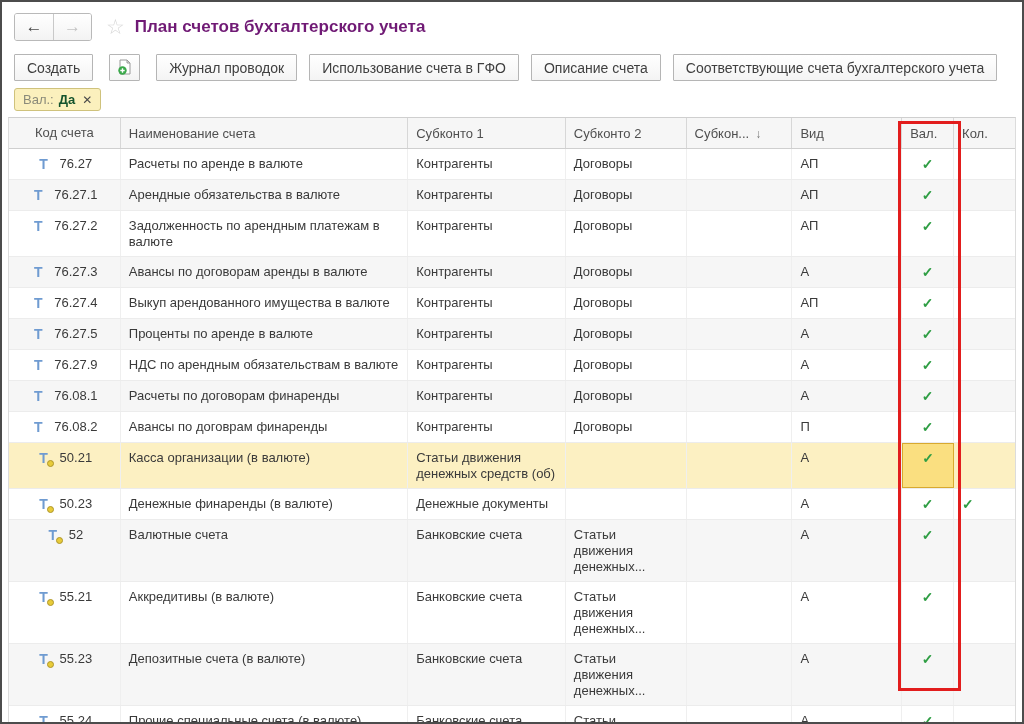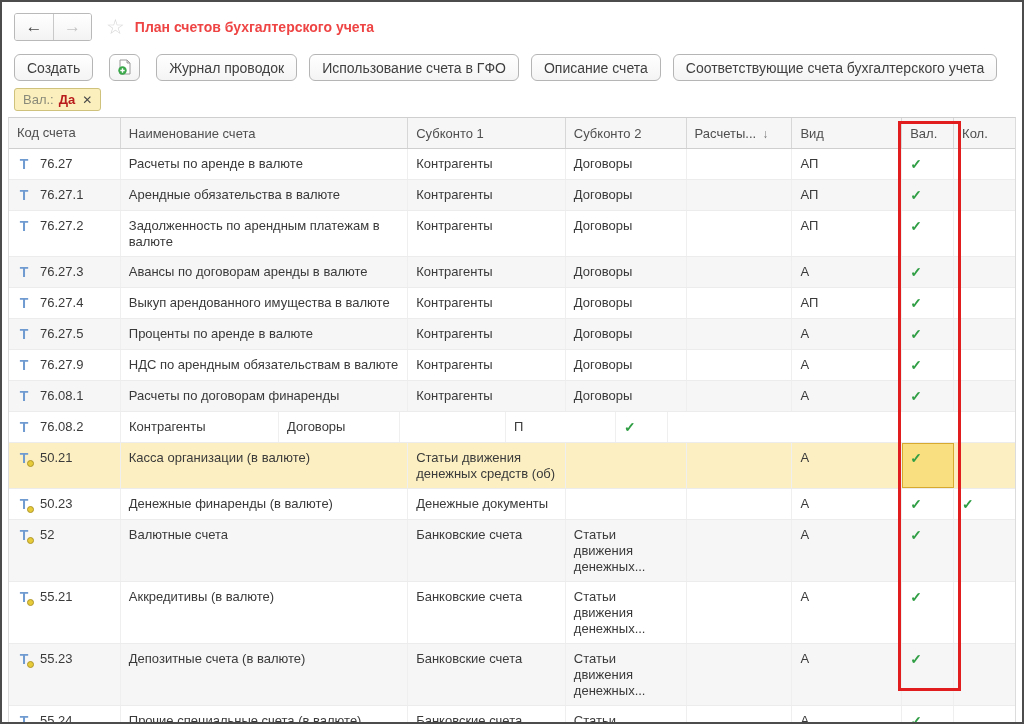--- a/index.html
+++ b/index.html
@@ -9,55 +9,55 @@
     border:2px solid #4c4c4c; background:#fff; overflow:hidden;
   }
   
   .titlebar { display:flex; align-items:center; padding:9px 12px 6px 12px; height:46px; }
   .nav-group { display:flex; border:1px solid #b9b9b9; border-radius:3px; overflow:hidden; background:#fdfdfd; }
   .nav-btn { width:38px; height:26px; display:flex; align-items:center; justify-content:center;
              font-size:17px; color:#4a4a4a; background:linear-gradient(#fff,#f3f3f3); cursor:pointer; }
   .nav-btn + .nav-btn { border-left:1px solid #c9c9c9; }
   .nav-btn.disabled { color:#c3c3c3; }
   .star { margin-left:14px; font-size:21px; color:#d8d8d8; line-height:1; }
-  .page-title { margin-left:10px; font-size:14px; font-weight:600; color:#ef4444; }
+  .page-title { margin-left:10px; font-size:17px; font-weight:600; color:#701a75; }
   
   .toolbar { display:flex; align-items:center; gap:8px; padding:6px 12px 4px 12px; }
-  .btn { height:27px; padding:0 12px; border:1px solid #b5b5b5; border-radius:6px;
+  .btn { height:27px; padding:0 12px; border:1px solid #b5b5b5; border-radius:1px;
          background:linear-gradient(#ffffff,#f4f4f4); font-size:14px; color:#3f3f3f;
          font-family:"Liberation Sans", sans-serif; cursor:pointer; white-space:nowrap; }
   .icon-btn { width:31px; display:flex; align-items:center; justify-content:center; padding:0; }
   .gap-after { margin-right:8px; }
   
   .filter-row { padding:3px 12px 6px 12px; }
   .chip { display:inline-flex; align-items:center; gap:5px; height:23px; padding:0 8px;
           background:#fbf0bd; border:1px solid #cfc27c; border-radius:3px; font-size:13px; }
   .chip .chip-label { color:#8a8a7a; }
-  .chip .chip-value { color:#b91c1c; font-weight:bold; }
+  .chip .chip-value { color:#14532d; font-weight:bold; }
   .chip .chip-close { color:#4a4a4a; font-size:12px; cursor:pointer; margin-left:2px; }
   
   .grid { margin-left:6px; width:1008px; border-top:1px solid #cfcfcf; border-left:1px solid #dcdcdc;
           border-right:1px solid #dcdcdc; font-size:13px; color:#3a3a3a; }
   .thead { display:flex; background:#f6f6f6; border-bottom:1px solid #cfcfcf; color:#4f4f4f; }
   .th { padding:7px 8px 6px 8px; min-height:30px; border-right:1px solid #d7d7d7;
         display:flex; align-items:center; gap:6px; cursor:pointer; }
   .th:last-child { border-right:none; }
   .sort-arrow { color:#7a7a7a; font-size:12px; }
   .tr { display:flex; border-bottom:1px solid #ececec; background:#fff; cursor:pointer; }
   .tr.alt { background:#f6f6f6; }
   .tr.hl { background:#fcf0c2; }
   .td { padding:7px 8px 6px 8px; min-height:29px; line-height:16px; border-right:1px solid #efefef; }
   .td:last-child { border-right:none; }
-  .c0 { width:112px; display:flex; gap:9px; align-items:flex-start; }
+  .c0 { width:112px; display:flex; gap:9px; align-items:flex-start;justify-content:center; }
   .c1 { width:288px; }
   .c2 { width:158px; }
   .c3 { width:121px; }
   .c4 { width:106px; }
   .c5 { width:110px; }
-  .c6 { width:52px; text-align:left; }
+  .c6 { width:52px; text-align:center; }
   .c7 { width:61px; }
   
   .t-icon { position:relative; width:14px; height:16px; flex:0 0 14px;
             color:#6f9bd1; font-weight:bold; font-size:14px; line-height:16px; text-align:center; }
   .t-icon .dot { display:none; position:absolute; right:-3px; bottom:-1px; width:7px; height:7px;
                  border-radius:50%; background:#e8cb39; border:1px solid #ae962a; }
   .t-icon.has-dot .dot { display:block; }
   .check { color:#2f9e44; font-weight:bold; font-size:14px; line-height:16px; }
   .td.focus-cell { background:#fadf80; border:1px solid #d8a92f; padding:6px 7px 5px 7px; }
   
@@ -120,21 +120,21 @@
         <div class="th c1">
           <span>Наименование счета</span>
         </div>
         <div class="th c2">
           <span>Субконто 1</span>
         </div>
         <div class="th c3">
           <span>Субконто 2</span>
         </div>
         <div class="th c4">
-          <span>Расчеты...</span>
+          <span>Субкон...</span>
           <span class="sort-arrow">↓</span>
         </div>
         <div class="th c5">
           <span>Вид</span>
         </div>
         <div class="th c6">
           <span>Вал.</span>
         </div>
         <div class="th c7">
           <span>Кол.</span>
@@ -243,20 +243,21 @@
           <div class="td c4"></div>
           <div class="td c5">А</div>
           <div class="td c6"><span class="check">✓</span></div>
           <div class="td c7"></div>
         </div>
         <div class="tr">
           <div class="td c0">
             <span class="t-icon">T</span>
             <span>76.08.2</span>
           </div>
+          <div class="td c1">Авансы по договрам финаренды</div>
           <div class="td c2">Контрагенты</div>
           <div class="td c3">Договоры</div>
           <div class="td c4"></div>
           <div class="td c5">П</div>
           <div class="td c6"><span class="check">✓</span></div>
           <div class="td c7"></div>
         </div>
         <div class="tr hl">
           <div class="td c0">
             <span class="t-icon has-dot">T<span class="dot"></span></span>

